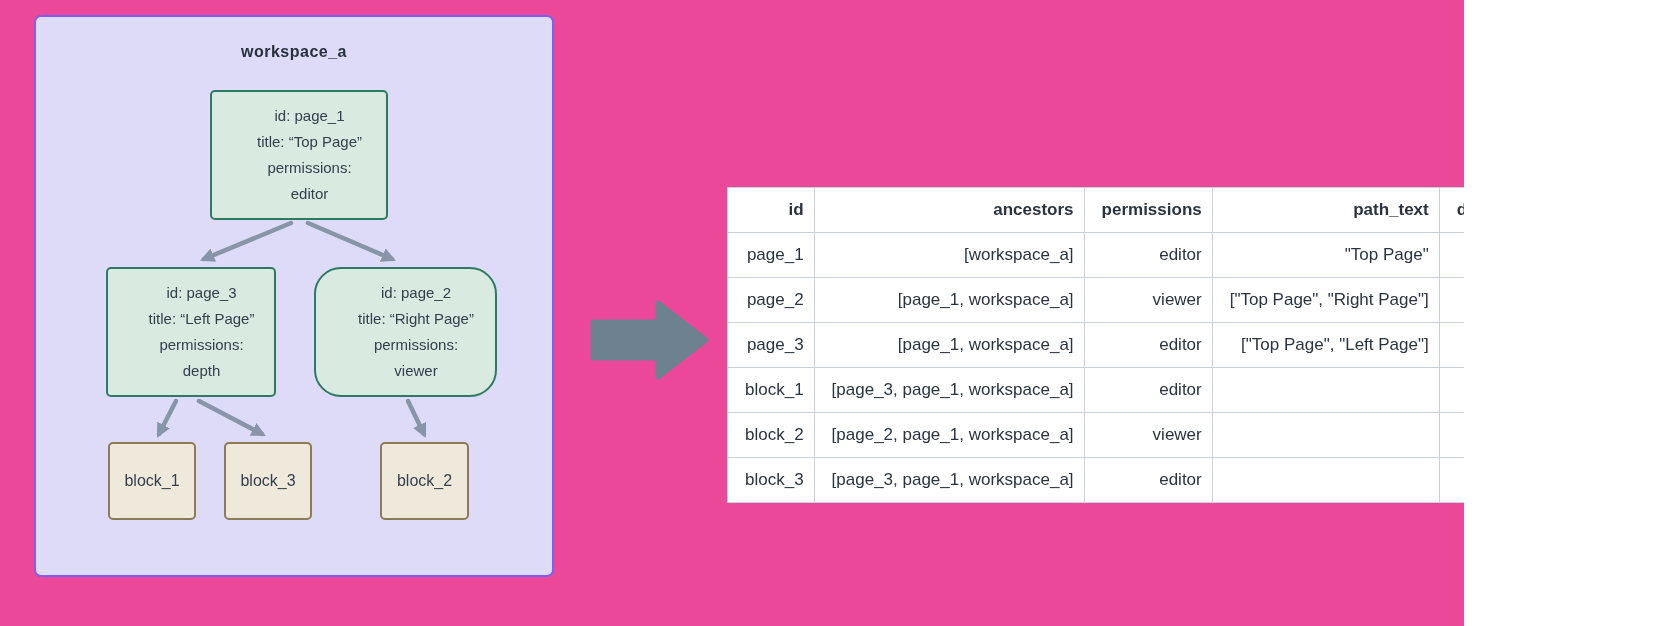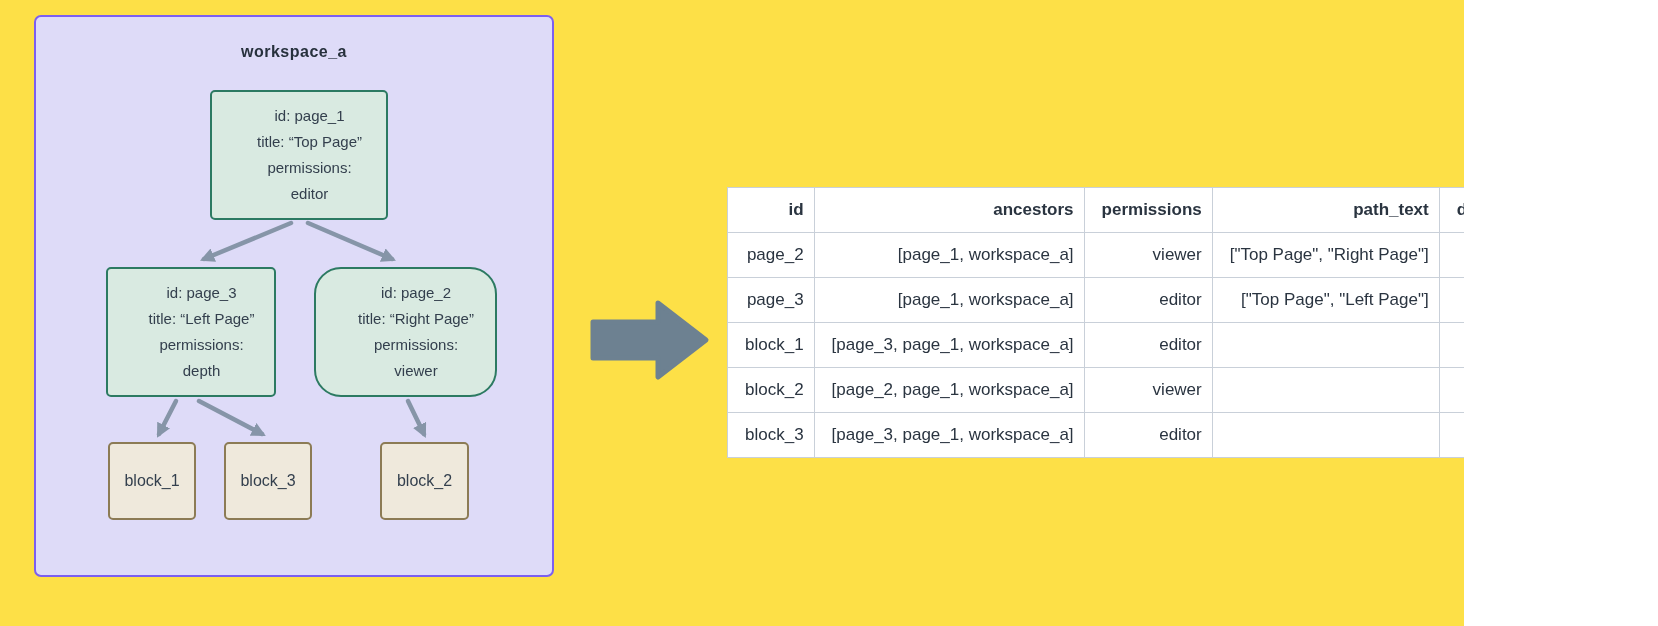--- a/index.html
+++ b/index.html
@@ -5,21 +5,21 @@
   html, body {
     margin: 0;
     padding: 0;
     background: #ffffff;
     font-family: "Liberation Sans", sans-serif;
   }
   .stage {
     position: relative;
     width: 1464px;
     height: 626px;
-    background: #fde047;
+    background: #ec4899;
     overflow: hidden;
   }
 
   
   .workspace {
     position: absolute;
     left: 34px; top: 15px;
     width: 520px; height: 562px;
     background: #dedbf8;
     border: 2px solid #7c5ff0;
@@ -185,20 +185,27 @@
       <tr>
         <th>id</th>
         <th>ancestors</th>
         <th>permissions</th>
         <th>path_text</th>
         <th>depth</th>
       </tr>
     </thead>
     <tbody>
       <tr>
+        <td>page_1</td>
+        <td>[workspace_a]</td>
+        <td>editor</td>
+        <td>"Top Page"</td>
+        <td>1</td>
+      </tr>
+      <tr>
         <td>page_2</td>
         <td>[page_1, workspace_a]</td>
         <td>viewer</td>
         <td>["Top Page", "Right Page"]</td>
         <td>2</td>
       </tr>
       <tr>
         <td>page_3</td>
         <td>[page_1, workspace_a]</td>
         <td>editor</td>

